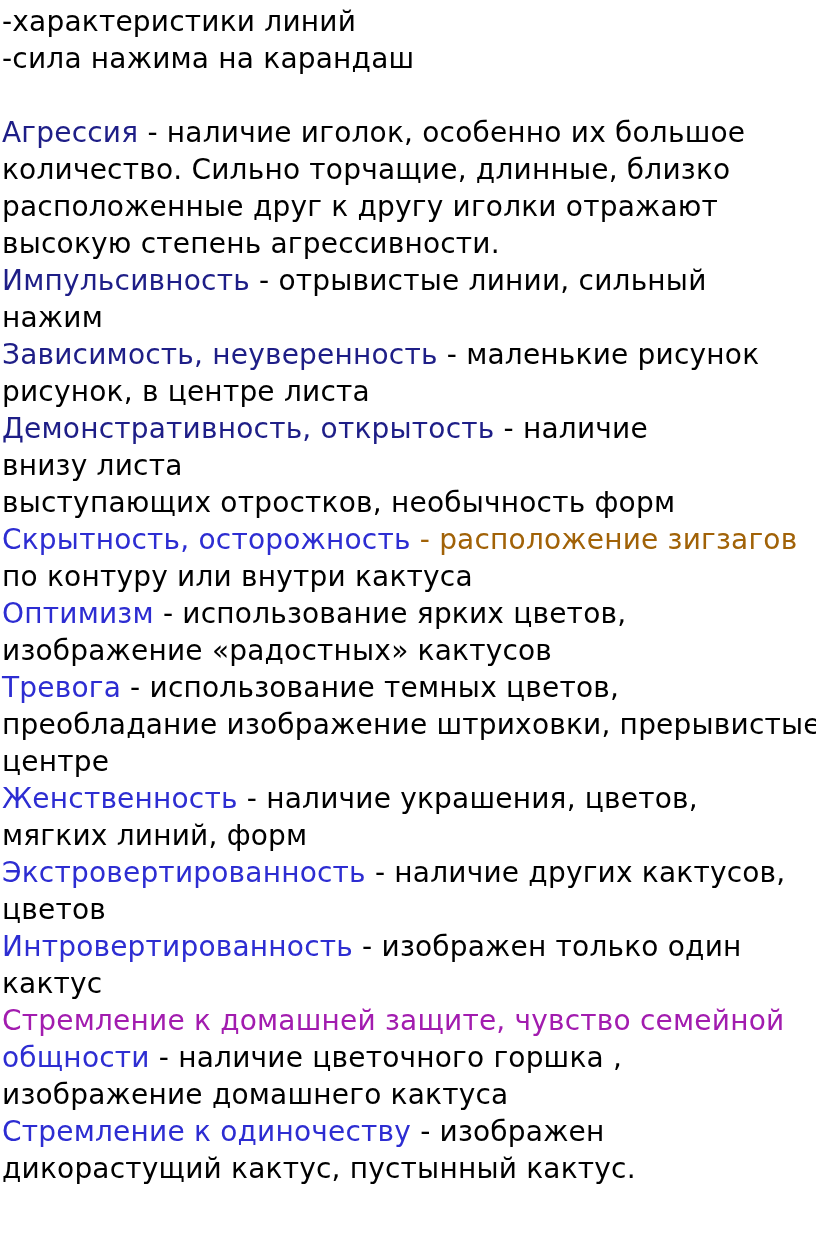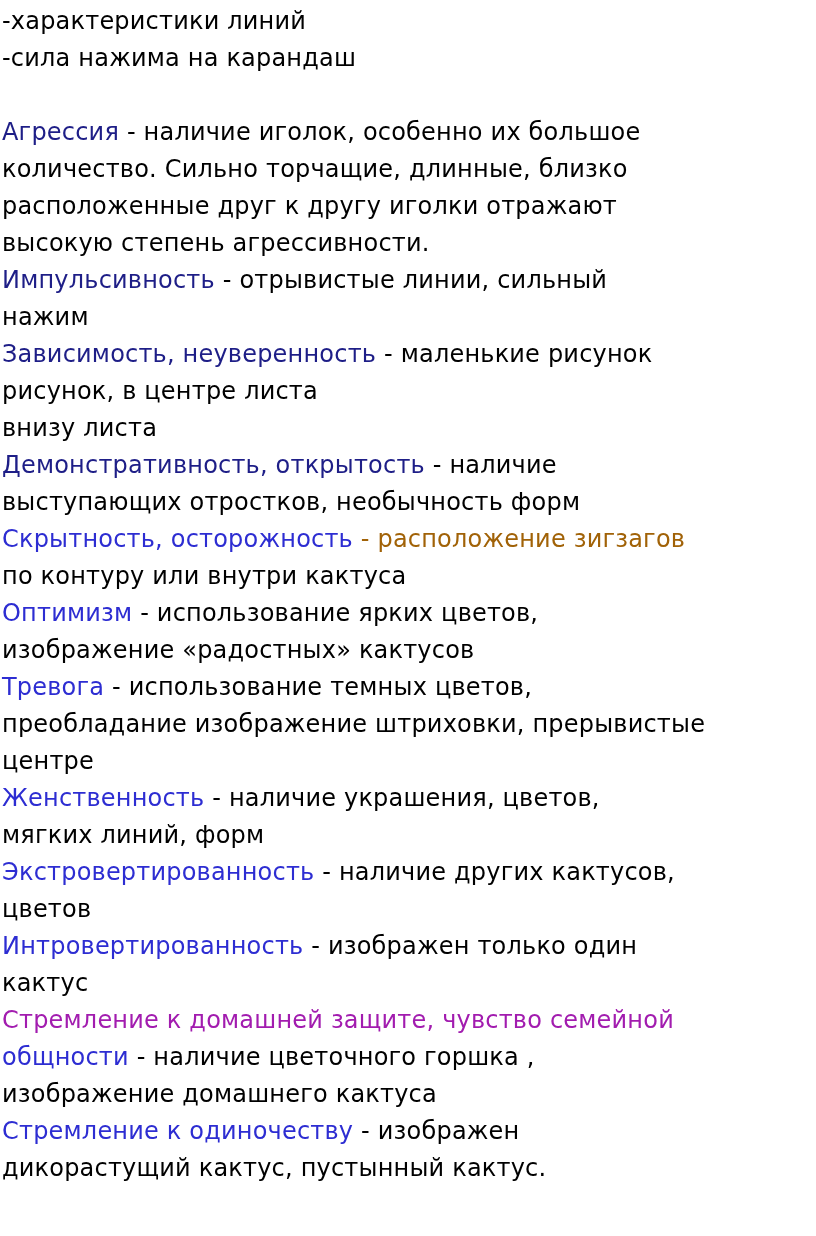--- a/index.html
+++ b/index.html
@@ -11,21 +11,21 @@
     height: 1236px;
     background: #ffffff;
     overflow: hidden;
     font-family: "DejaVu Sans", "Liberation Sans", sans-serif;
   }
   .page {
     box-sizing: border-box;
     width: 816px;
     height: 880px;
     padding: 3px 0 0 2px;
-    font-size: 24px;
+    font-size: 28px;
     line-height: 37px;
     letter-spacing: 0.2px;
   }
   .line {
     height: 37px;
     white-space: pre;
     overflow: visible;
   }
 </style>
 </head>
@@ -37,22 +37,22 @@
       <div class="line"><span style="color: rgb(0, 0, 0);">-сила нажима на карандаш</span></div>
       <div class="line">&nbsp;</div>
       <div class="line"><span style="color: rgb(30, 30, 135);">Агрессия</span><span style="color: rgb(0, 0, 0);"> - наличие иголок, особенно их большое</span></div>
       <div class="line"><span style="color: rgb(0, 0, 0);">количество. Сильно торчащие, длинные, близко</span></div>
       <div class="line"><span style="color: rgb(0, 0, 0);">расположенные друг к другу иголки отражают</span></div>
       <div class="line"><span style="color: rgb(0, 0, 0);">высокую степень агрессивности.</span></div>
       <div class="line"><span style="color: rgb(30, 30, 135);">Импульсивность</span><span style="color: rgb(0, 0, 0);"> - отрывистые линии, сильный</span></div>
       <div class="line"><span style="color: rgb(0, 0, 0);">нажим</span></div>
       <div class="line"><span style="color: rgb(30, 30, 135);">Зависимость, неуверенность</span><span style="color: rgb(0, 0, 0);"> - маленькие рисунок</span></div>
       <div class="line"><span style="color: rgb(0, 0, 0);">рисунок, в центре листа</span></div>
+      <div class="line"><span style="color: rgb(30, 30, 135);">Демонстративность, открытость</span><span style="color: rgb(0, 0, 0);"> - наличие</span></div>
       <div class="line"><span style="color: rgb(0, 0, 0);">внизу листа</span></div>
-      <div class="line"><span style="color: rgb(30, 30, 135);">Демонстративность, открытость</span><span style="color: rgb(0, 0, 0);"> - наличие</span></div>
       <div class="line"><span style="color: rgb(0, 0, 0);">выступающих отростков, необычность форм</span></div>
       <div class="line"><span style="color: rgb(45, 45, 210);">Скрытность, осторожность</span><span style="color: #a16207;"> - расположение зигзагов</span></div>
       <div class="line"><span style="color: rgb(0, 0, 0);">по контуру или внутри кактуса</span></div>
       <div class="line"><span style="color: rgb(45, 45, 210);">Оптимизм</span><span style="color: rgb(0, 0, 0);"> - использование ярких цветов,</span></div>
       <div class="line"><span style="color: rgb(0, 0, 0);">изображение «радостных» кактусов</span></div>
       <div class="line"><span style="color: rgb(45, 45, 210);">Тревога</span><span style="color: rgb(0, 0, 0);"> - использование темных цветов,</span></div>
       <div class="line"><span style="color: rgb(0, 0, 0);">преобладание изображение штриховки, прерывистые</span></div>
       <div class="line"><span style="color: rgb(0, 0, 0);">центре</span></div>
       <div class="line"><span style="color: rgb(45, 45, 210);">Женственность</span><span style="color: rgb(0, 0, 0); text-align: right;"> - наличие украшения, цветов,</span></div>
       <div class="line"><span style="color: rgb(0, 0, 0);">мягких линий, форм</span></div>

